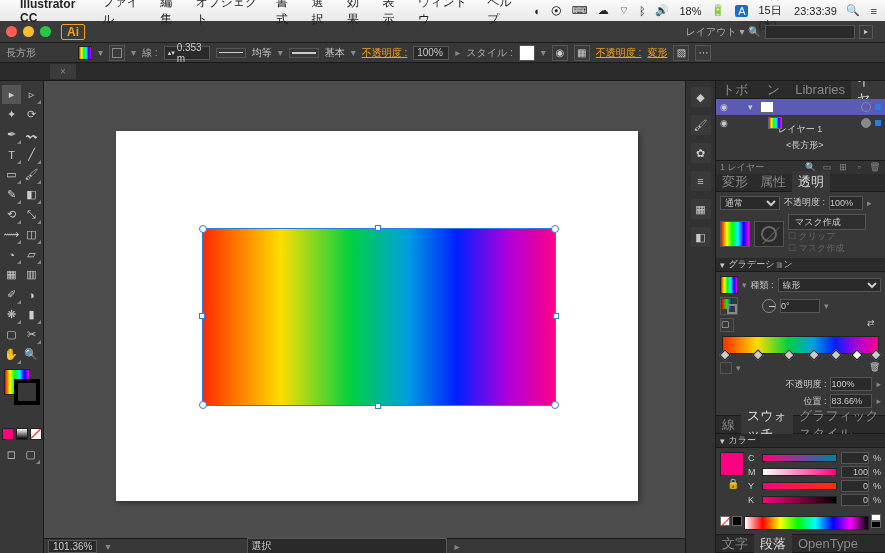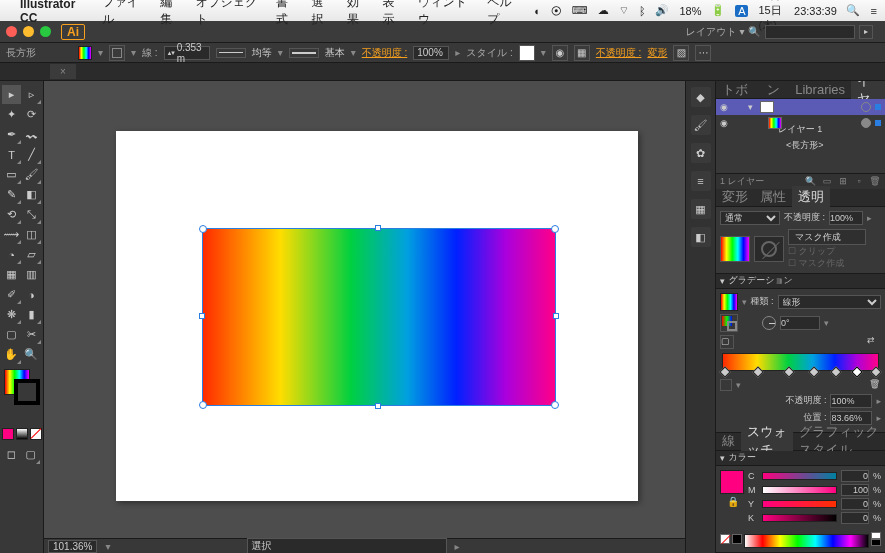--- a/index.html
+++ b/index.html
@@ -468,14 +468,19 @@
         <div class="bw-sw" style="background:#000;"></div>
         <div class="spectrum" style="flex:1;"></div>
         <div style="display:flex;flex-direction:column;">
           <div class="bw-sw" style="background:#fff;width:10px;height:7px;"></div>
           <div class="bw-sw" style="background:#000;width:10px;height:7px;"></div>
         </div>
       </div>
     </div>
     <div class="sep"></div>
 
+    <div class="panel-tabs">
+      <span class="p-tab">文字</span>
+      <span class="p-tab active">段落</span>
+      <span class="p-tab">OpenType</span>
+    </div>
   </div>
 </div>
 
 </body></html>

